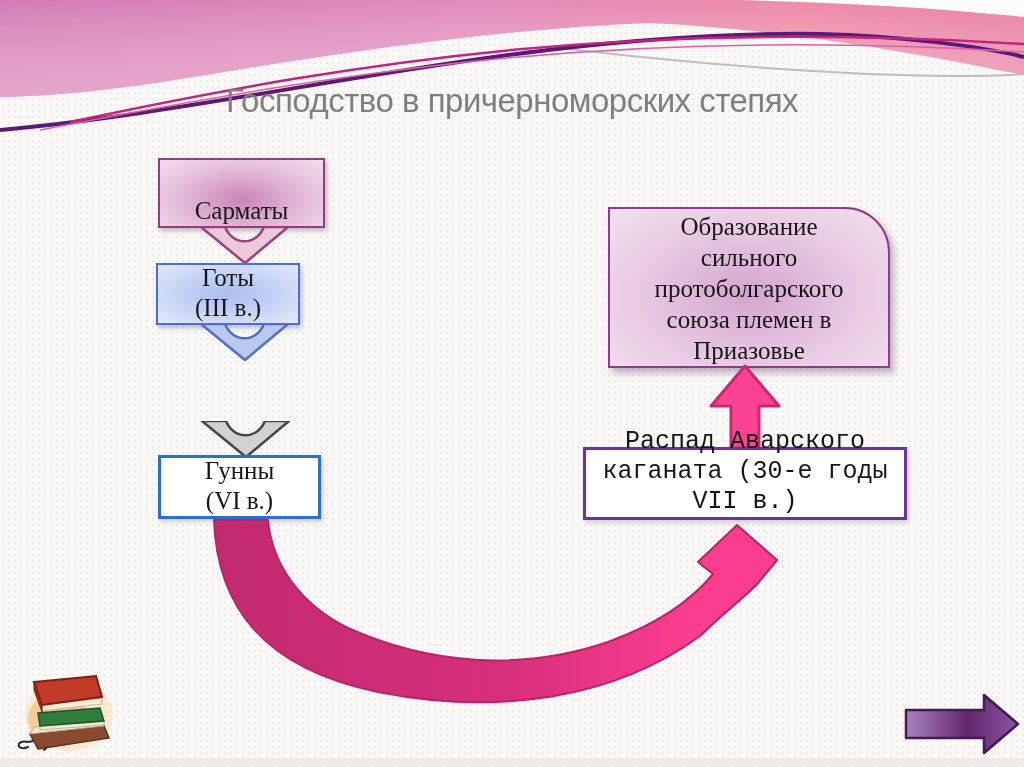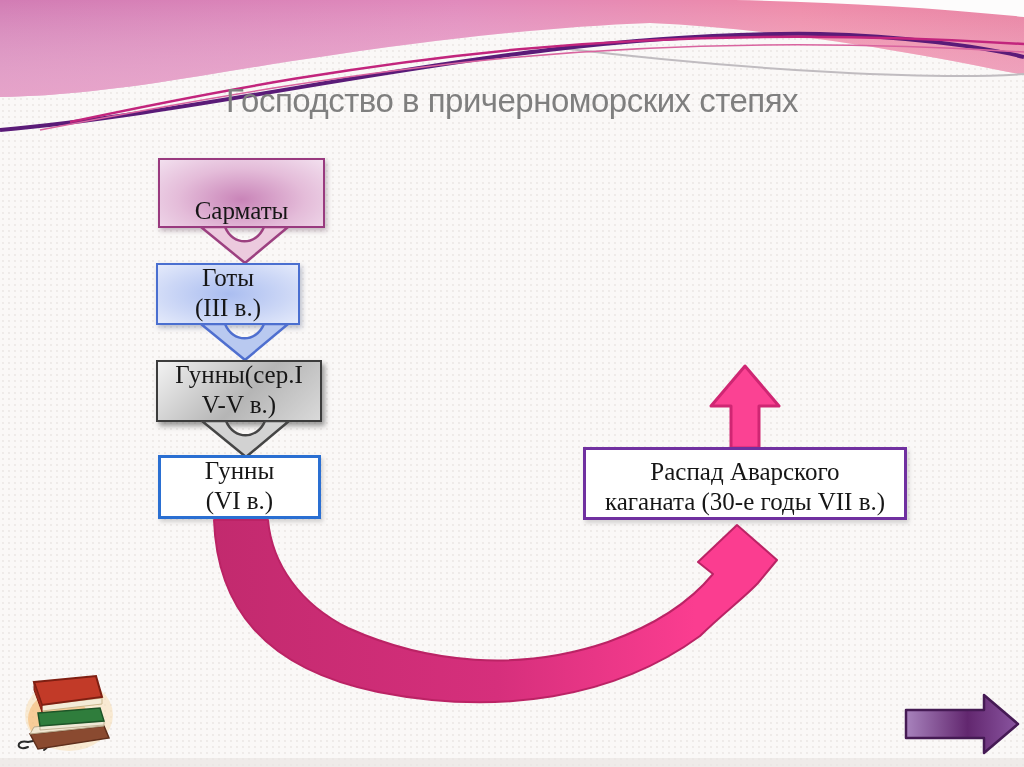--- a/index.html
+++ b/index.html
@@ -46,20 +46,21 @@
     left:608px;top:207px;width:282px;height:161px;
     background:radial-gradient(ellipse at 50% 55%, #d4a5cf 0%, #e9cce4 60%, #f3e0ef 100%);
     border:2px solid #8c3c8c;border-radius:0 45px 0 0;
     box-shadow:4px 5px 7px rgba(120,85,115,.45);
   }
   .box-result .box-label{line-height:31px;}
   .box-cause{
     left:583px;top:447px;width:324px;height:73px;
     background:#ffffff;border:3px solid #7030a0;
     box-shadow:2px 3px 4px rgba(100,100,100,.25);
+    font-family:Liberation Mono, monospace;
   }
   .connector{position:absolute;width:89px;height:38px;}
   .conn1{left:200px;top:227px;}
   .conn2{left:200px;top:324px;}
   .conn3{left:201px;top:421px;}
   .up-arrow{position:absolute;left:705px;top:364px;width:80px;height:86px;}
   .swoosh{position:absolute;left:0;top:0;width:1024px;height:767px;pointer-events:none;}
   .books{position:absolute;left:14px;top:655px;width:110px;height:108px;}
   .next-arrow{position:absolute;left:898px;top:690px;width:126px;height:70px;cursor:pointer;}
   .bottom-strip{position:absolute;left:0;bottom:0;width:1024px;height:9px;background:#e9e6e3;opacity:.7;}
@@ -103,34 +104,37 @@
 
   <div class="box box-goty">
     <span class="box-label">Готы
 (III в.)</span>
   </div>
 
   <svg class="connector conn2" viewBox="0 0 89 38" aria-hidden="true">
     <path d="M1,0 L45,36 L88,0 H64 C56,19 33,19 25,0 Z" stroke-width="2.5" stroke-linejoin="round" fill="#b9c9f0" stroke="#4f6fcf"></path>
   </svg>
 
-  <div class="box box-gunny">
-    <span class="box-label">Гунны(сер.I
-V-V в.)</span>
-  </div>
 
   <svg class="connector conn3" viewBox="0 0 89 38" aria-hidden="true">
     <path d="M1,0 L45,36 L88,0 H64 C56,19 33,19 25,0 Z" stroke-width="2.5" stroke-linejoin="round" fill="#d2d2d2" stroke="#454545"></path>
   </svg>
 
   <div class="box box-avary">
     <span class="box-label">Гунны
 (VI в.)</span>
   </div>
 
+  <div class="box box-result">
+    <span class="box-label">Образование
+сильного
+протоболгарского
+союза племен в
+Приазовье</span>
+  </div>
 
   <svg class="up-arrow" viewBox="0 0 80 86" aria-hidden="true">
     <polygon points="40,2 74,42 54,42 54,84 26,84 26,42 6,42" stroke-width="3" stroke-linejoin="round" fill="#fb4293" stroke="#cf2673"></polygon>
   </svg>
 
   <div class="box box-cause">
     <span class="box-label">Распад Аварского
 каганата (30-е годы VII в.)</span>
   </div>
 

